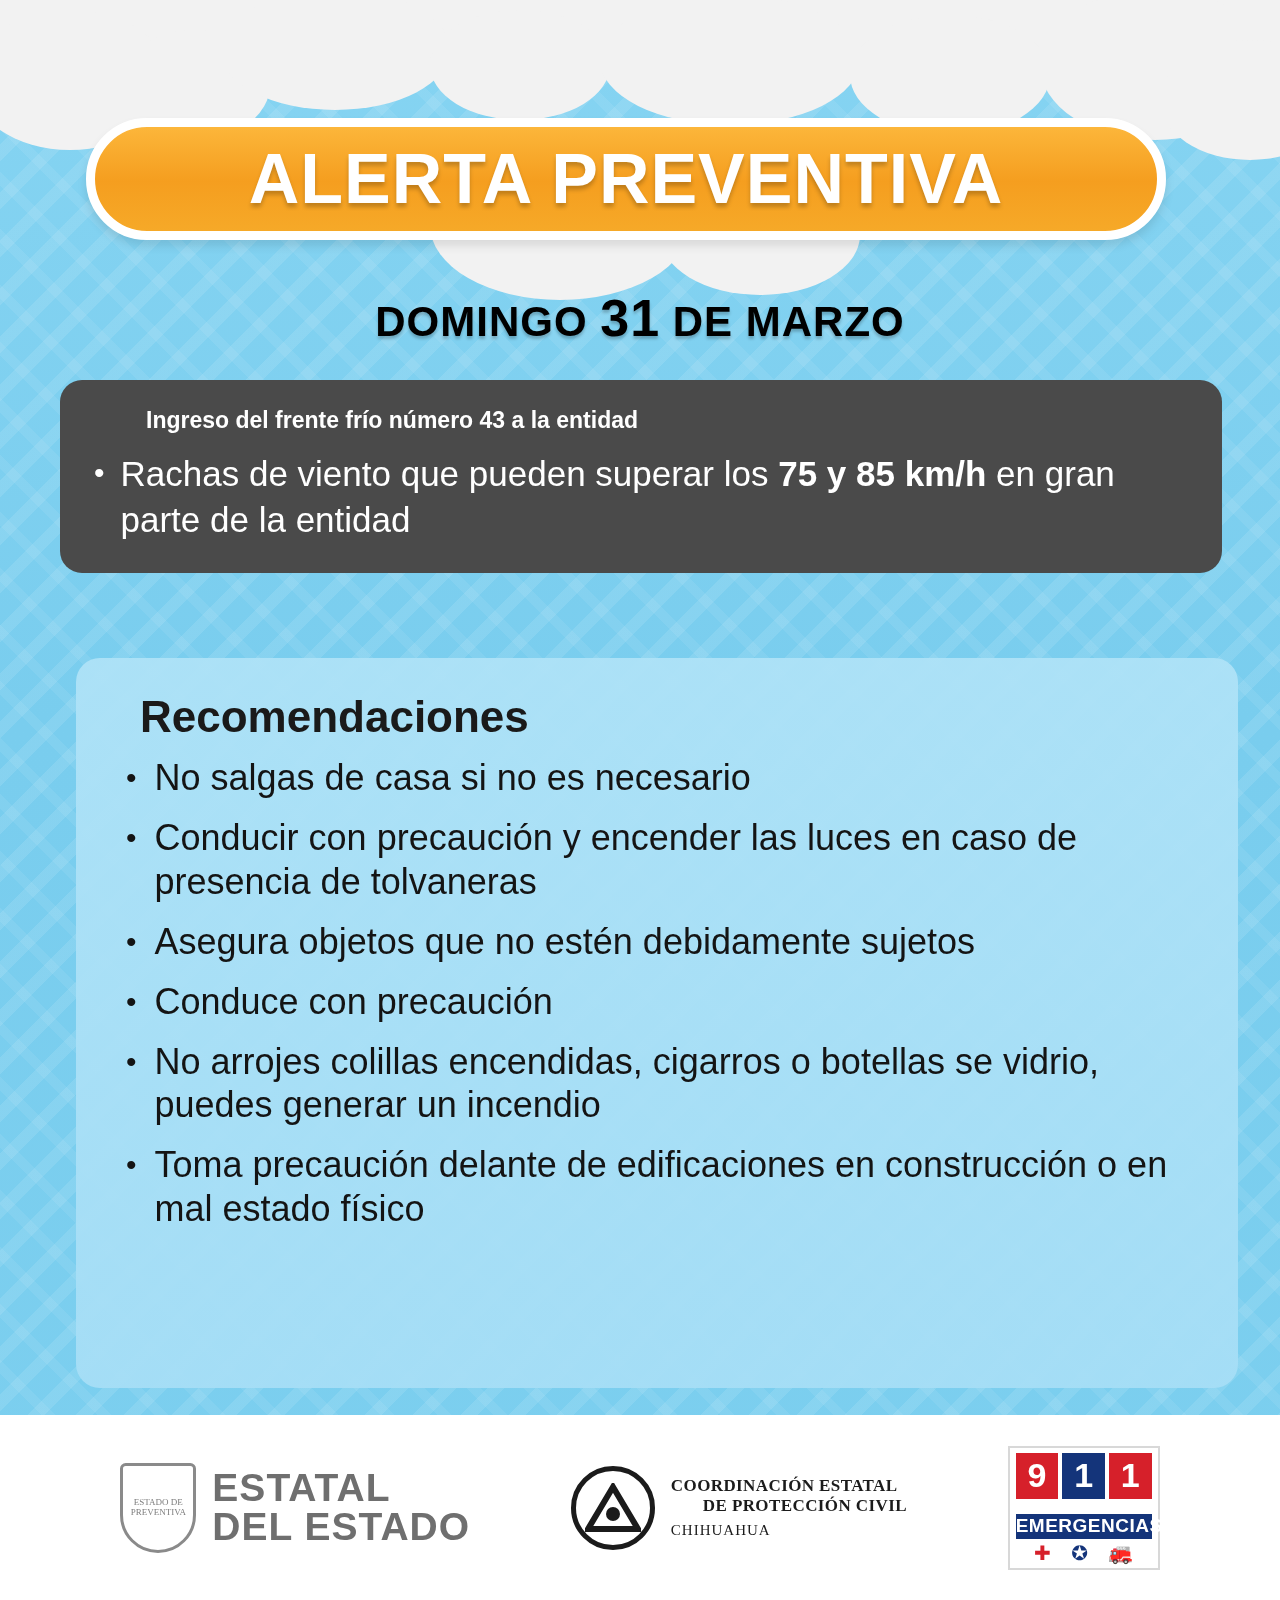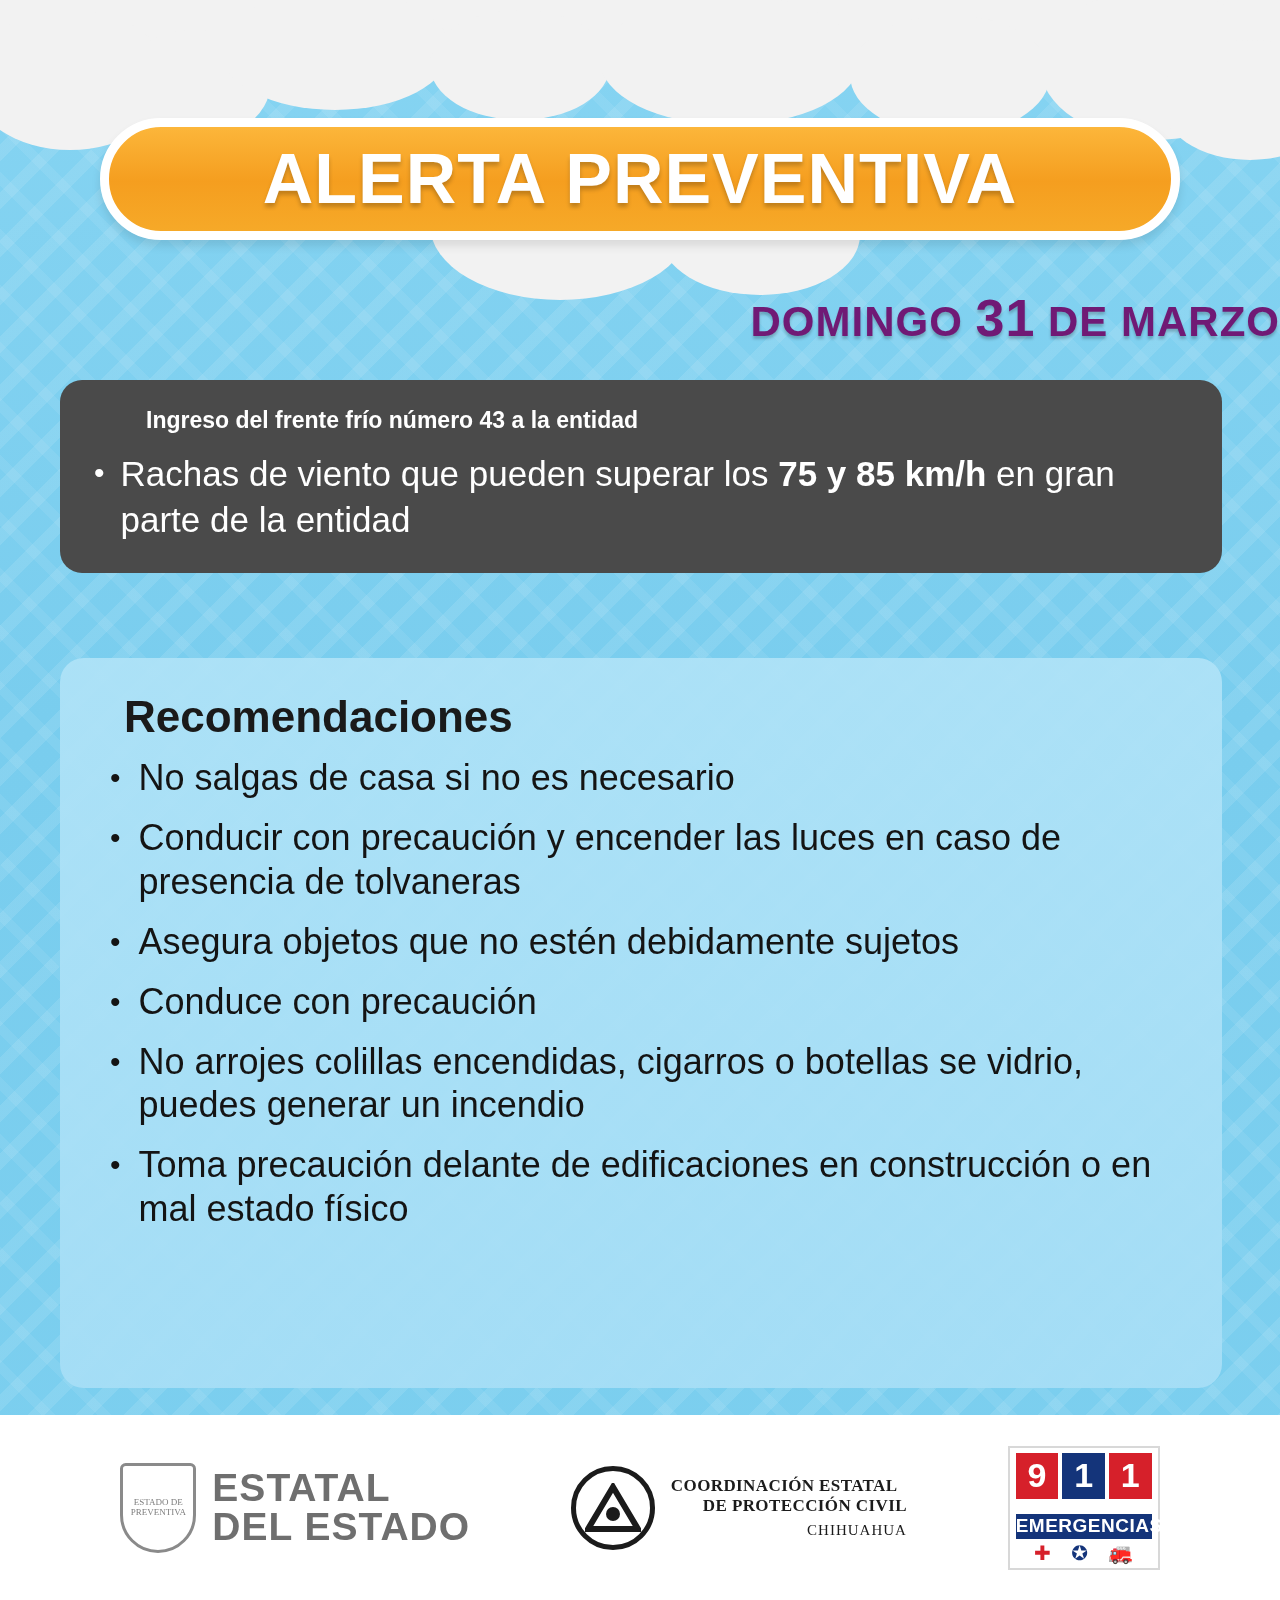--- a/index.html
+++ b/index.html
@@ -70,21 +70,21 @@
   .p6 { width: 200px; height: 120px; left: 850px; top: 15px; }
   .p7 { width: 230px; height: 150px; left: 1040px; top: -10px; }
   .p8 { width: 180px; height: 120px; left: 1160px; top: 40px; }
   .p9 { width: 260px; height: 150px; left: 430px; top: 150px; }
   .p10 { width: 200px; height: 120px; left: 660px; top: 175px; }
 
   
   .title-banner {
     position: absolute;
     top: 118px;
-    left: 100px;
+    left: 86px;
     width: 1080px;
     height: 122px;
     background: linear-gradient(180deg, #fcb63a 0%, #f59e1f 52%, #f6a928 100%);
     border: 9px solid #ffffff;
     border-radius: 62px;
     display: flex;
     align-items: center;
     justify-content: center;
     box-shadow: 0 6px 10px rgba(0,0,0,0.10);
   }
@@ -96,22 +96,22 @@
     text-shadow: 0 4px 4px rgba(0,0,0,0.22);
     white-space: nowrap;
     font-family: "Liberation Sans", sans-serif;
   }
 
   
   .date-line {
     position: absolute;
     top: 288px;
     left: 0; right: 0;
-    text-align: right;
-    color: #701a75;
+    text-align: center;
+    color: #000000;
     font-size: 42px;
     font-weight: bold;
     letter-spacing: 1px;
     text-shadow: 0 3px 3px rgba(0,0,0,0.22);
   }
   .date-line .day-num {
     font-size: 52px;
     font-weight: bold;
   }
 
@@ -144,21 +144,21 @@
     font-size: 30px;
     line-height: 1.45;
   }
   .alert-item .txt { font-weight: 500; }
   .alert-item .txt b { font-weight: bold; }
 
   
   .rec-panel {
     position: absolute;
     top: 658px;
-    left: 60px;
+    left: 76px;
     width: 1162px;
     height: 730px;
     background: linear-gradient(180deg, rgba(174,226,247,0.95) 0%, rgba(166,222,246,0.95) 100%);
     border-radius: 24px;
     padding: 26px 40px 28px 50px;
   }
   .rec-title {
     font-size: 44px;
     font-weight: bold;
     color: #1a1a1a;
@@ -222,21 +222,21 @@
     position: relative;
   }
   .pc-tri-svg { display: block; }
   .pc-text {
     font-family: "Liberation Serif", serif;
     color: #1b1b1b;
     line-height: 1.18;
   }
   .pc-l1 { font-size: 17px; font-weight: bold; letter-spacing: 0.4px; }
   .pc-l2 { font-size: 17px; font-weight: bold; letter-spacing: 0.4px; margin-left: 32px; }
-  .pc-l3 { font-size: 15px; text-align: right; margin-top: 6px; letter-spacing: 1px; }
+  .pc-l3 { font-size: 15px; text-align: left; margin-top: 6px; letter-spacing: 1px; }
 
   .emg {
     width: 152px;
     border: 2px solid #d8d8d8;
     background: #fff;
     padding: 5px 6px 4px 6px;
     text-align: center;
   }
   .emg-digits { display: flex; gap: 4px; justify-content: center; }
   .emg-digits span {

